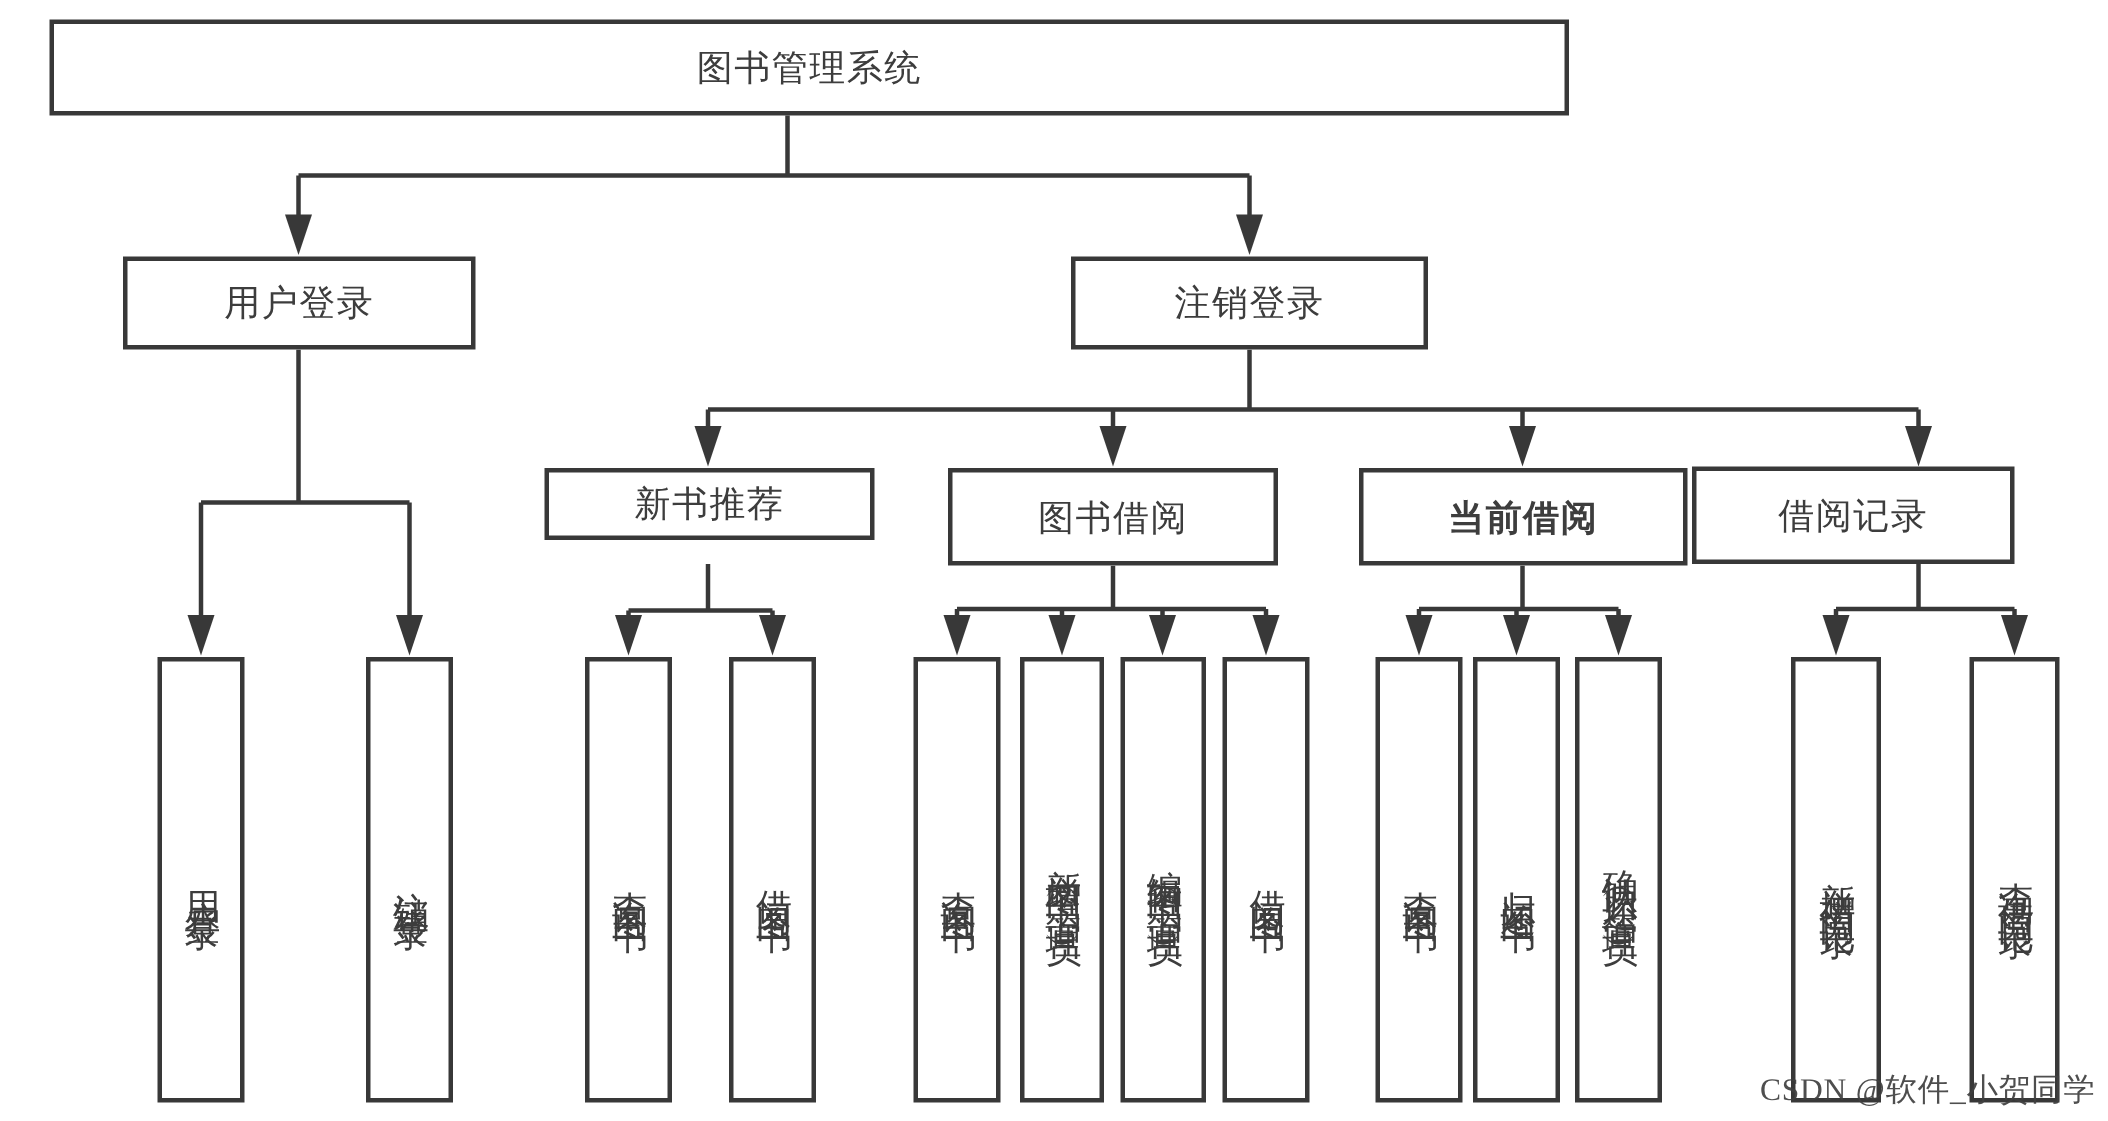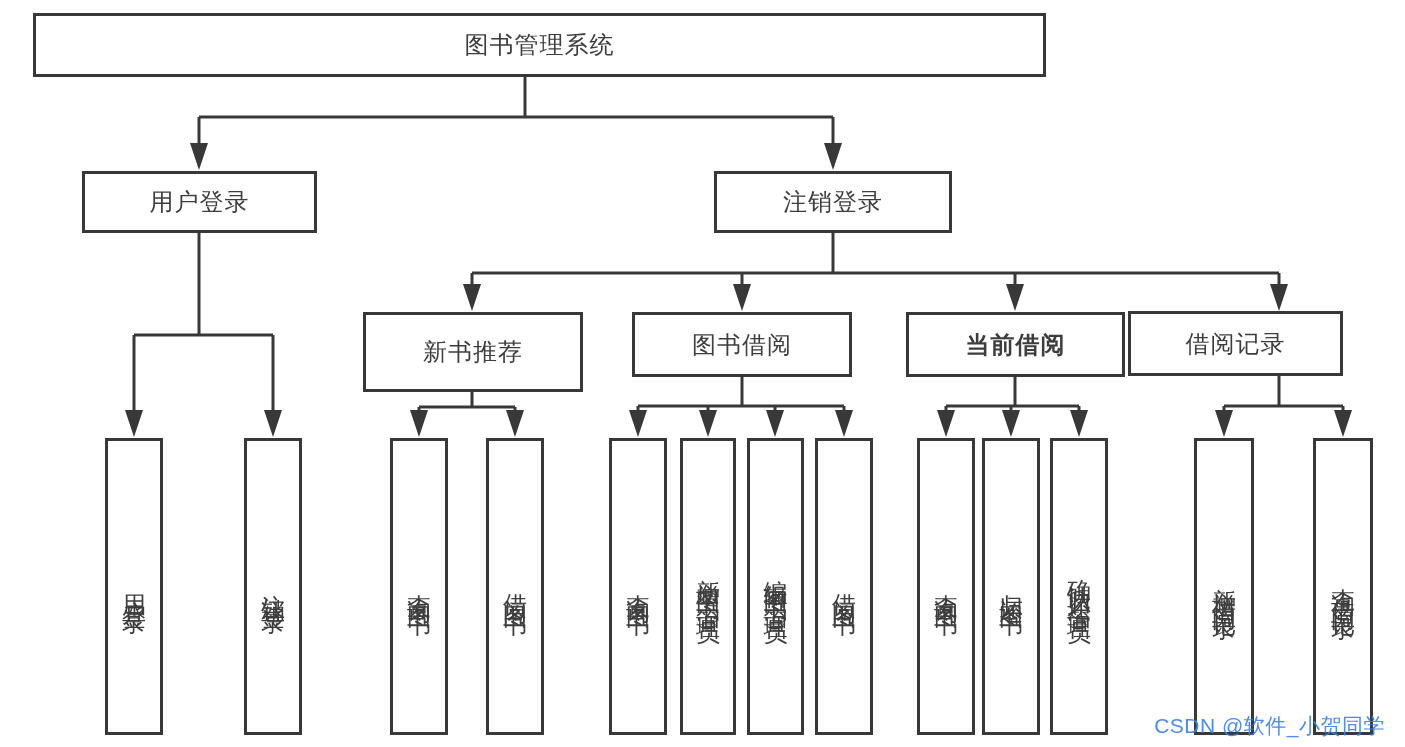--- a/index.html
+++ b/index.html
@@ -12,23 +12,24 @@
     position:absolute;box-sizing:border-box;border:3px solid #383838;background:#ffffff;
     display:flex;align-items:center;justify-content:center;
     color:#3d3d3d;z-index:2;
   }
   .h{font-size:24px;letter-spacing:1px;white-space:nowrap;}
   .v{
     writing-mode:vertical-rl;text-orientation:mixed;
     font-size:24px;letter-spacing:6px;line-height:1;
   }
   .watermark{
-    position:absolute;right:20px;top:712px;z-index:5;
-    font-size:21px;color:#3b82f6;letter-spacing:0.5px;white-space:nowrap;
+    position:absolute;right:8px;top:712px;z-index:5;
+    font-size:21px;color:#404040;letter-spacing:0.5px;white-space:nowrap;
     opacity:0.92;
+    font-family:Liberation Serif, serif;
   }
 </style>
 </head>
 <body>
 
 <div class="canvas">
 
   <svg id="connectors" viewBox="0 0 1405 747" xmlns="http://www.w3.org/2000/svg">
       <line x1="525" y1="68" x2="525" y2="117" stroke="#383838" stroke-width="3"></line>
       <line x1="199" y1="117" x2="833" y2="117" stroke="#383838" stroke-width="3"></line>
@@ -82,21 +83,21 @@
       <path d="M 1070 410 L 1088 410 L 1079 437 Z" fill="#383838"></path>
       <path d="M 1215 410 L 1233 410 L 1224 437 Z" fill="#383838"></path>
       <path d="M 1334 410 L 1352 410 L 1343 437 Z" fill="#383838"></path>
     </svg>
 
   <div class="box h" style="left:20px;top:13px;width:1013px;height:64px;margin-left:13px;">图书管理系统</div>
 
   <div class="box h" style="left:82px;top:171px;width:235px;height:62px;">用户登录</div>
   <div class="box h" style="left:714px;top:171px;width:238px;height:62px;">注销登录</div>
 
-  <div class="box h" style="left:363px;top:312px;width:220px;height:80px;font-family:Liberation Mono, monospace;">新书推荐</div>
+  <div class="box h" style="left:363px;top:312px;width:220px;height:48px;font-family:Liberation Mono, monospace;">新书推荐</div>
   <div class="box h" style="left:632px;top:312px;width:220px;height:65px;">图书借阅</div>
   <div class="box h" style="left:906px;top:312px;width:219px;height:65px;font-weight:bold;">当前借阅</div>
   <div class="box h" style="left:1128px;top:311px;width:215px;height:65px;">借阅记录</div>
 
   <div class="box v" style="left:105px;top:438px;width:58px;height:297px;">用户登录</div>
   <div class="box v" style="left:244px;top:438px;width:58px;height:297px;">注销登录</div>
 
   <div class="box v" style="left:390px;top:438px;width:58px;height:297px;">查询图书</div>
   <div class="box v" style="left:486px;top:438px;width:58px;height:297px;">借阅图书</div>
 

